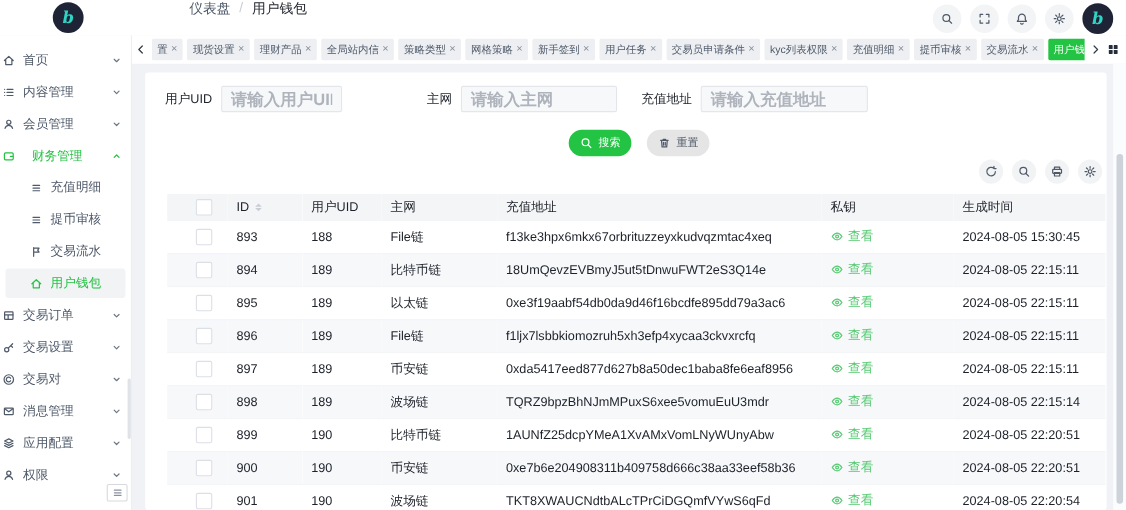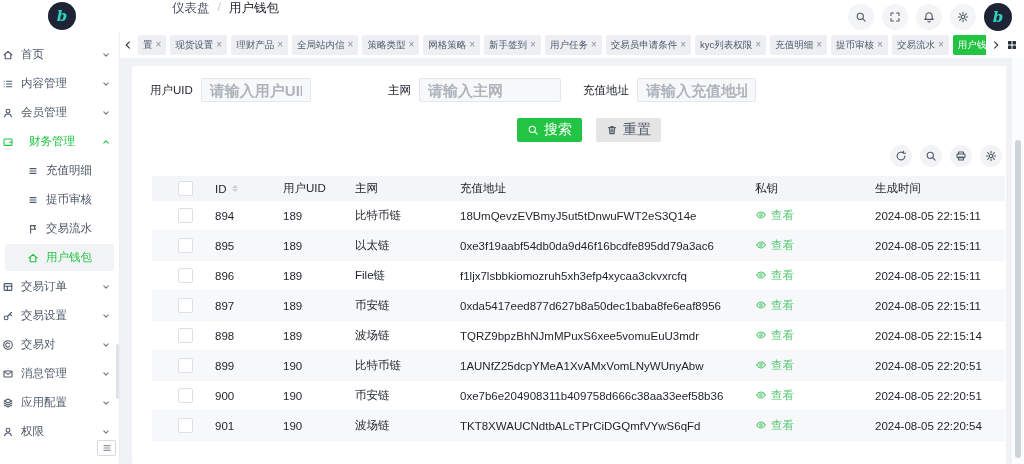--- a/index.html
+++ b/index.html
@@ -41,23 +41,23 @@
   .collapse-btn{position:absolute;right:3px;bottom:8px;width:17px;height:14px;border:1px solid #d6dade;border-radius:2px;background:#fff;color:#8a919f;display:flex;align-items:center;justify-content:center;}
 
   
   .card{position:absolute;left:132px;top:66px;width:874px;height:398px;background:#fff;border-radius:3px;overflow:hidden;}
   .filter-field{position:absolute;top:12px;display:flex;align-items:center;gap:8px;height:24px;}
   .filter-field label{font-size:11.5px;color:#1d2129;white-space:nowrap;}
   .filter-field input{height:24px;border:1px solid #e5e6eb;background:#f7f8fa;border-radius:2px;padding:0 8px;font-size:15px;color:#1d2129;outline:none;font-family:inherit;box-sizing:border-box;font-weight:bold;}
   .filter-field input::placeholder{color:#aeb3bc;}
   .ff-1{left:18px;} .ff-1 input{width:110px;}
   .ff-2{left:256px;} .ff-2 input{width:142px;}
-  .ff-3{left:451px;} .ff-3 input{width:119px;}
+  .ff-3{left:451px;} .ff-3 input{width:152px;}
   .form-actions{position:absolute;top:52px;left:385px;display:flex;gap:14px;}
-  .btn{height:24px;display:inline-flex;align-items:center;gap:5px;padding:0 10px;border-radius:2px;font-size:14px;border:none;font-family:inherit;}
+  .btn{height:24px;display:inline-flex;align-items:center;gap:5px;padding:0 10px;border-radius:12px;font-size:10px;border:none;font-family:inherit;}
   .btn-search{background:#23c343;color:#fff;}
   .btn-reset{background:#e5e5e5;color:#4e5969;}
   .table-tools{position:absolute;top:79px;right:4px;display:flex;gap:8px;}
   .tool-circle{width:22px;height:22px;border-radius:50%;background:#f2f3f5;color:#4e5969;display:flex;align-items:center;justify-content:center;}
 
   
   .data-table{position:absolute;left:20px;top:110px;width:853px;border-collapse:collapse;table-layout:fixed;font-size:11.5px;}
   .data-table th{height:25px;background:#f4f5f7;font-weight:normal;text-align:left;color:#1d2129;padding:0 8px;overflow:hidden;white-space:nowrap;}
   .data-table td{height:29px;padding:0 8px;color:#1d2129;border-bottom:1px solid #f4f5f7;overflow:hidden;white-space:nowrap;}
   .data-table tbody tr:nth-child(even){background:#f7f8fa;}
@@ -474,20 +474,37 @@
           <th>用户UID</th>
           <th>主网</th>
           <th>充值地址</th>
           <th>私钥</th>
           <th>生成时间</th>
         </tr>
       </thead>
       <tbody>
           <tr>
             <td class="c-cb"><span class="cb"></span></td>
+            <td>893</td>
+            <td>188</td>
+            <td>File链</td>
+            <td>f13ke3hpx6mkx67orbrituzzeyxkudvqzmtac4xeq</td>
+            <td><span class="view-link">
+                <span class="ic">
+                  <svg width="12" height="12" viewBox="0 0 12 12" fill="none" stroke="currentColor" stroke-width="1.1" stroke-linecap="round" stroke-linejoin="round">
+                    <path d="M1.6 6C3 3.9 4.4 3 6 3s3 .9 4.4 3C9 8.1 7.6 9 6 9S3 8.1 1.6 6z"></path>
+                    <circle cx="6" cy="6" r="1.3"></circle>
+                  </svg>
+                </span>
+                <span class="vl">查看</span>
+              </span></td>
+            <td>2024-08-05 15:30:45</td>
+          </tr>
+          <tr>
+            <td class="c-cb"><span class="cb"></span></td>
             <td>894</td>
             <td>189</td>
             <td>比特币链</td>
             <td>18UmQevzEVBmyJ5ut5tDnwuFWT2eS3Q14e</td>
             <td><span class="view-link">
                 <span class="ic">
                   <svg width="12" height="12" viewBox="0 0 12 12" fill="none" stroke="currentColor" stroke-width="1.1" stroke-linecap="round" stroke-linejoin="round">
                     <path d="M1.6 6C3 3.9 4.4 3 6 3s3 .9 4.4 3C9 8.1 7.6 9 6 9S3 8.1 1.6 6z"></path>
                     <circle cx="6" cy="6" r="1.3"></circle>
                   </svg>

